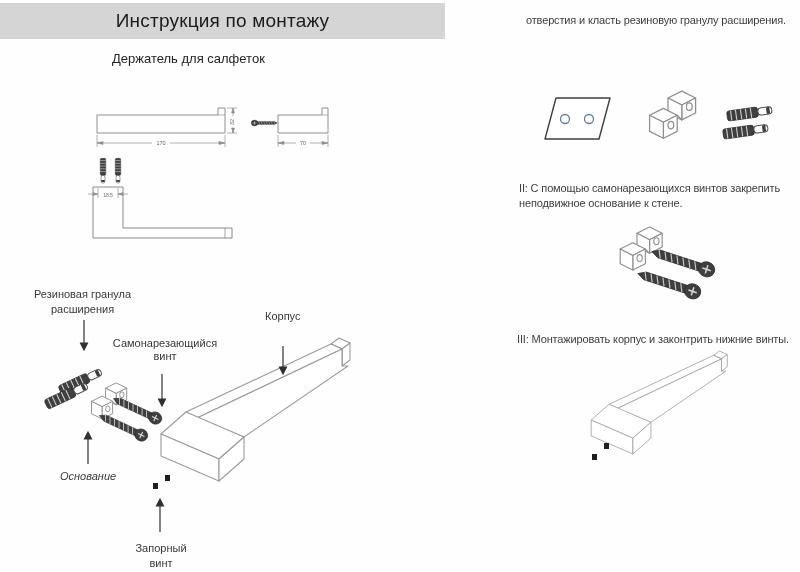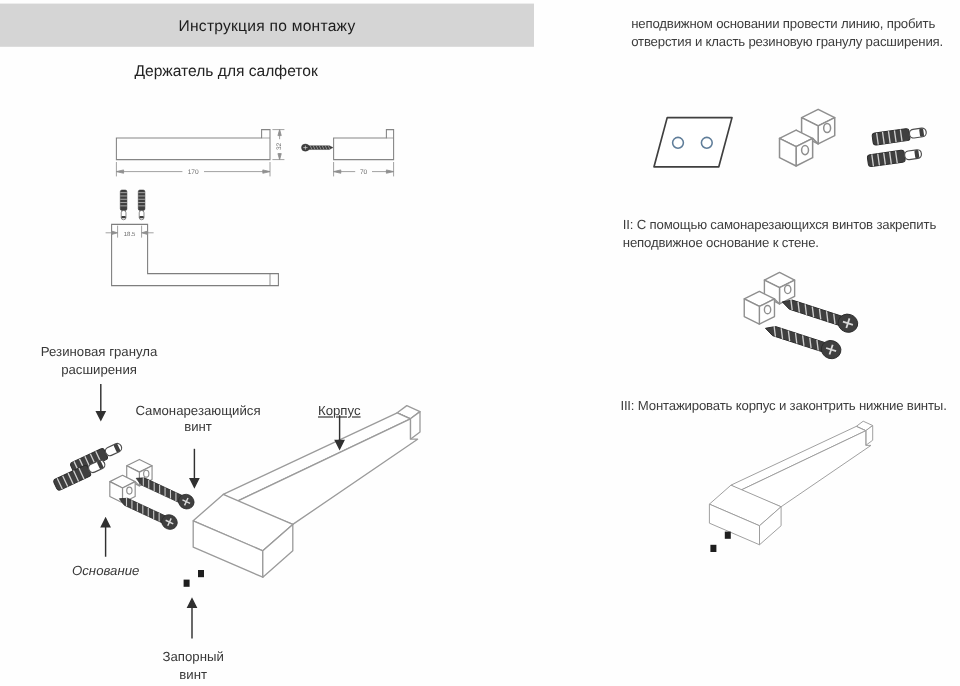--- a/index.html
+++ b/index.html
@@ -10,21 +10,21 @@
   }
   .page { position:relative; width:800px; height:572px; overflow:hidden; background:#fefefe; }
   .abs { position:absolute; }
 
   .title-band {
     left:0; top:3px; width:445px; height:36px;
     background:#d5d5d5;
     display:flex; align-items:center; justify-content:center;
   }
   .title {
-    font-size:13px; color:#1c1c1c; letter-spacing:0.2px;
+    font-size:19px; color:#1c1c1c; letter-spacing:0.2px;
   }
   .subtitle {
     left:112px; top:51px; font-size:13px; color:#232323;
   }
 
   .step-text { color:#3d3d3d; font-size:11px; line-height:14.6px; letter-spacing:-0.15px; }
   .step-text .line { white-space:nowrap; }
   .step-text .indent { margin-left:8px; }
 
   .part-label {
@@ -152,27 +152,26 @@
       <polygon points="64.5,159 71.5,159 68,152"></polygon>
       <line x1="140" y1="226" x2="140" y2="252"></line>
       <polygon points="136.5,226 143.5,226 140,219"></polygon>
     </g>
   </svg>
 
   <div class="abs part-label" style="left:34px; top:287px;">Резиновая гранула
 расширения</div>
   <div class="abs part-label center" style="left:108px; top:337px; width:114px; line-height:13px;">Самонарезающийся
 винт</div>
-  <div class="abs part-label" style="left:265px; top:336px;text-decoration:underline;">Корпус</div>
+  <div class="abs part-label" style="left:265px; top:309px;">Корпус</div>
   <div class="abs part-label" style="left:60px; top:469px;font-style:italic;">Основание</div>
   <div class="abs part-label center" style="left:128px; top:541px; width:66px;">Запорный
 винт</div>
 
   <div class="abs step-text" style="left:518px; top:13px;">
-    <div class="line indent">неподвижном основании провести линию, пробить</div>
     <div class="line indent">отверстия и класть резиновую гранулу расширения.</div>
   </div>
   <svg class="abs" style="left:530px; top:88px;" width="260" height="68" viewBox="0 0 260 68">
     <g>
       <path d="M26,10 L80,10 L69,51 L15,51 Z" fill="#ffffff" stroke="#3f3f3f" stroke-width="1.4" stroke-linejoin="round"></path>
       <circle cx="35" cy="31" r="4.5" fill="none" stroke="#5f7d99" stroke-width="1.3"></circle>
       <circle cx="59" cy="31" r="4.5" fill="none" stroke="#5f7d99" stroke-width="1.3"></circle>
     </g>
     <use href="#base3d" transform="translate(115,2) scale(1.15)"></use>
     <use href="#dowel" transform="translate(220,25) rotate(-8)"></use>

